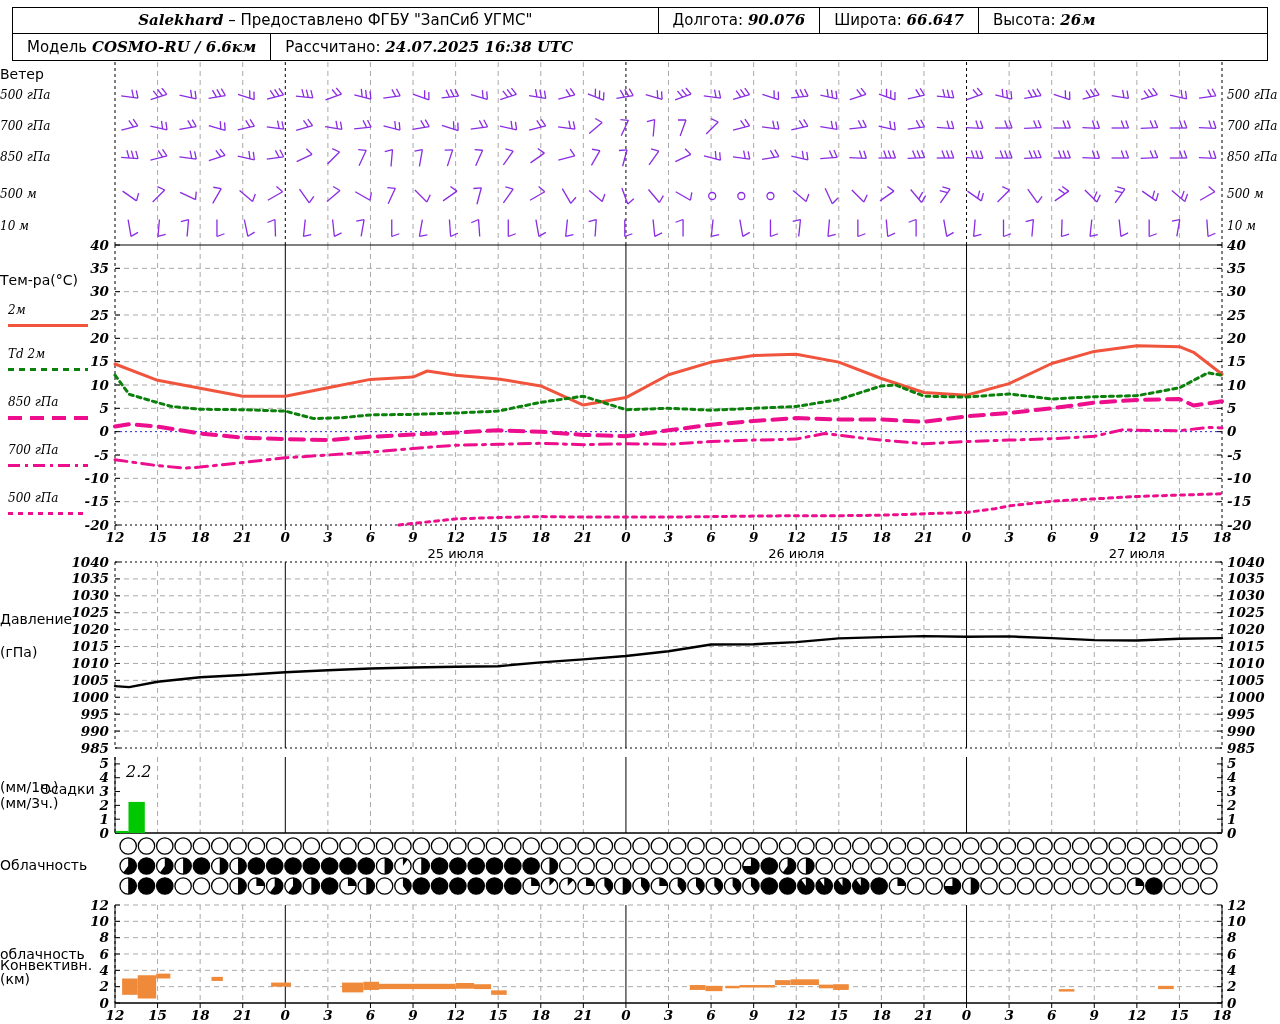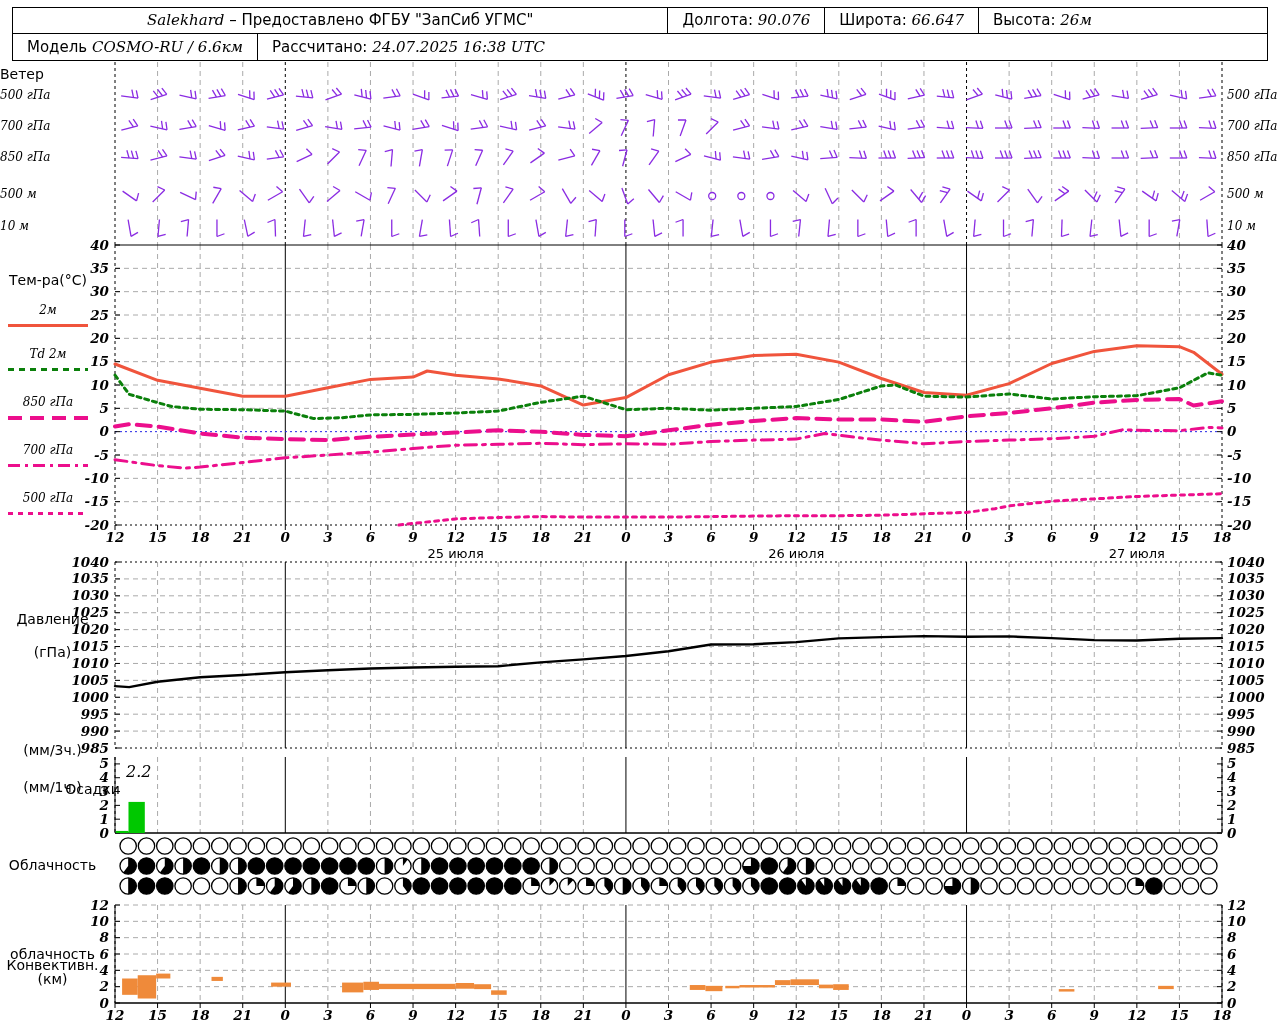--- a/index.html
+++ b/index.html
@@ -6,24 +6,24 @@
   #page{position:relative;width:1280px;height:1024px;background:#fff;overflow:hidden;
         font-family:"DejaVu Sans",sans-serif;color:#000;}
   
   #hdr{position:absolute;left:12px;top:7px;width:1254px;border:1px solid #000;
        font-size:15px;}
   .hrow{display:flex;align-items:stretch;height:25px;line-height:25px;white-space:nowrap;}
   .hrow + .hrow{border-top:1px solid #000;height:26px;line-height:26px;}
   .hcell{padding:0 14px;overflow:hidden;}
   .hcell.grow{flex:1;text-align:center;}
   .hcell + .hcell{border-left:1px solid #000;}
-  .itb{font-family:"DejaVu Serif",serif;font-style:italic;font-weight:normal;}
+  .itb{font-family:"DejaVu Serif",serif;font-style:italic;font-weight:bold;}
   
   .lbl{position:absolute;font-size:14px;line-height:15px;}
-  .ctr{text-align:center;}
+  .ctr{}
   .rgt{text-align:left;}
   .ser{font-family:"DejaVu Serif",serif;font-style:italic;font-size:12px;}
   
   .legline{position:absolute;width:80px;}
   .line-solid{height:3px;background:#f0543c;}
   .line-dash-green{height:3px;background:repeating-linear-gradient(90deg,#0b800b 0 6px,transparent 6px 11px);}
   .line-longdash{height:4px;background:repeating-linear-gradient(90deg,#ec0e8c 0 14px,transparent 14px 22px);}
   .line-dashdot{height:3px;background:repeating-linear-gradient(90deg,#ec0e8c 0 12px,transparent 12px 17px,#ec0e8c 17px 20px,transparent 20px 25px);}
   .line-shortdash{height:3px;background:repeating-linear-gradient(90deg,#ec0e8c 0 5px,transparent 5px 10px);}
   #anno22{position:absolute;font-family:"DejaVu Serif",serif;font-style:italic;font-size:16px;}
@@ -87,21 +87,21 @@
   <div class="lbl ctr ser" style="left:8px;top:395px;width:80px;">850 гПа</div>
   <div class="legline line-longdash" style="left:8px;top:416px;"></div>
   <div class="lbl ctr ser" style="left:8px;top:443px;width:80px;">700 гПа</div>
   <div class="legline line-dashdot" style="left:8px;top:464px;"></div>
   <div class="lbl ctr ser" style="left:8px;top:491px;width:80px;">500 гПа</div>
   <div class="legline line-shortdash" style="left:8px;top:512px;"></div>
 
   <div class="lbl ctr" style="left:0;top:612px;width:105px;">Давление</div>
   <div class="lbl ctr" style="left:0;top:645px;width:105px;">(гПа)</div>
 
-  <div class="lbl ctr" style="left:0;top:743px;width:105px;">(мм/3ч.)</div>
+  <div class="lbl ctr" style="left:0;top:796px;width:105px;">(мм/3ч.)</div>
   <div class="lbl ctr" style="left:0;top:782px;width:105px;padding-left:40px;">Осадки</div>
   <div class="lbl ctr" style="left:0;top:780px;width:105px;">(мм/1ч.)</div>
   <div id="anno22" style="left:126px;top:762px;">2.2</div>
 
   <div class="lbl ctr" style="left:0;top:858px;width:105px;">Облачность</div>
 
   <div class="lbl ctr" style="left:0;top:922px;width:105px;margin-top:36px;">Конвективн.</div>
   <div class="lbl ctr" style="left:0;top:947px;width:105px;">облачность</div>
   <div class="lbl ctr" style="left:0;top:972px;width:105px;">(км)</div>
 

